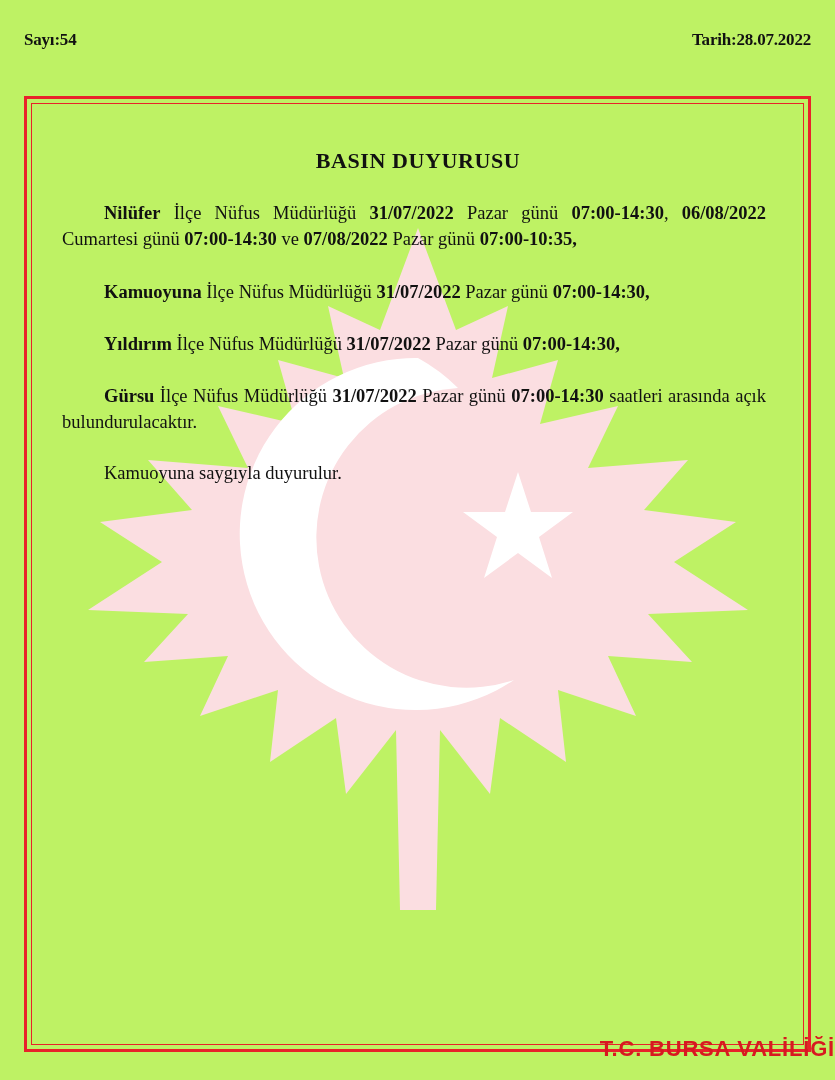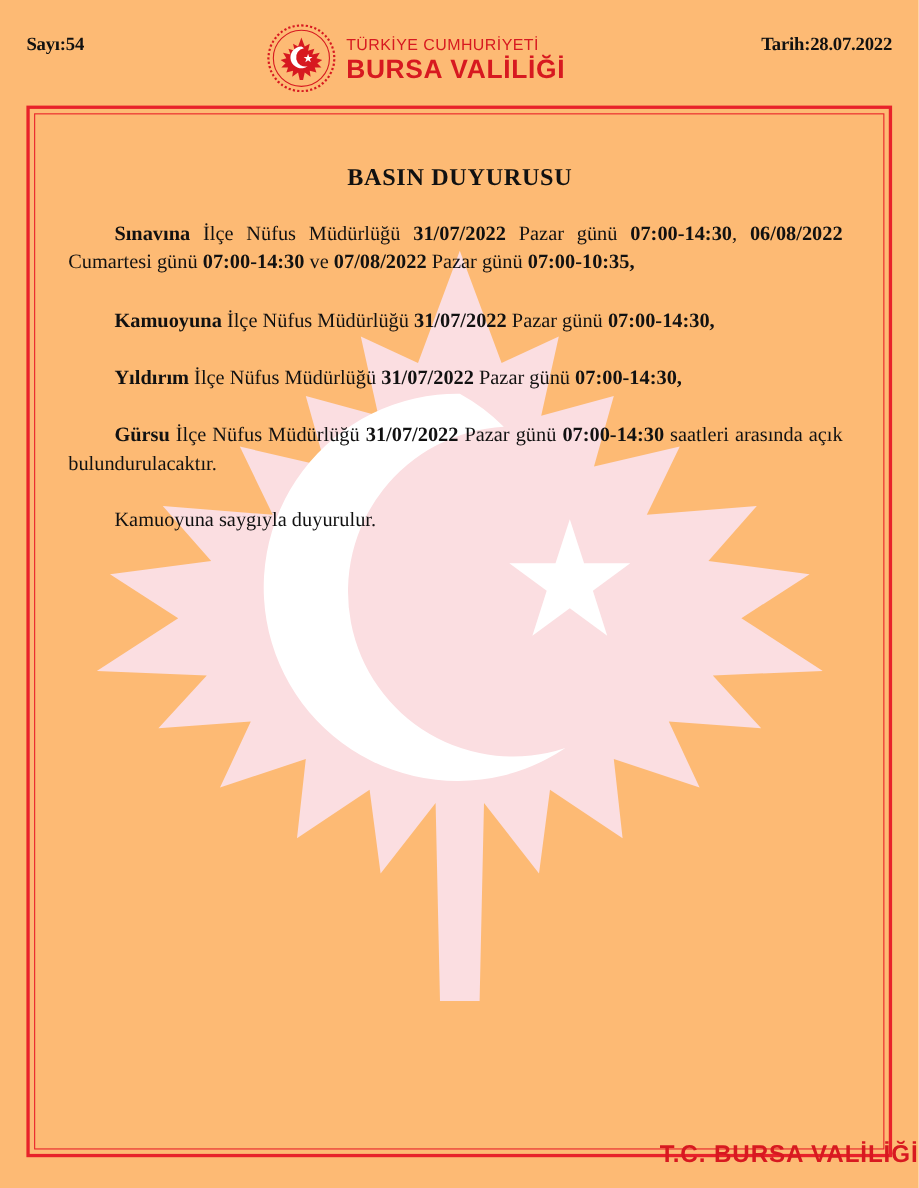--- a/index.html
+++ b/index.html
@@ -12,21 +12,21 @@
     height: 1080px;
     font-family: "Liberation Serif", serif;
     color: #111111;
     position: relative;
     overflow: hidden;
   }
 
   .page {
     position: absolute;
     inset: 0;
-    background: #fdba74;
+    background: #bef264;
   }
 
   
   .header {
     position: absolute;
     top: 22px;
     left: 24px;
     right: 24px;
     height: 72px;
     display: flex;
@@ -200,51 +200,32 @@
                  a150 150 0 1 1 -56 -292
                  a176 176 0 0 0 -40 -30 Z"></path>
         <path d="M430 262 l13 40 42 0 -34 25 13 41 -34 -25 -34 25 13 -41 -34 -25 42 0 Z"></path>
       </g>
     </svg>
   </div>
 
   <div class="header">
     <div class="header-side">Sayı:54</div>
 
-    <div class="header-center">
-      <div class="emblem">
-        <div class="ring"></div>
-        <div class="ring2"></div>
-        <svg class="leaf" viewBox="0 0 100 104" aria-hidden="true">
-          <g fill="#d71920">
-            <path d="M50 2 L58 24 L70 17 L66 34 L81 29 L76 43 L94 39 L86 52 L100 56 L88 64 L98 74 L82 74 L86 86 L70 82 L72 96 L58 86 L54 104 L46 104 L42 86 L28 96 L30 82 L14 86 L18 74 L2 74 L12 64 L0 56 L14 52 L6 39 L24 43 L19 29 L34 34 L30 17 L42 24 Z"></path>
-          </g>
-          <g fill="#ffffff">
-            <path d="M50 24 a26 26 0 1 0 15 47 a22 22 0 1 1 -9 -43 a26 26 0 0 0 -6 -4 Z"></path>
-            <path d="M66 41 l2.6 7.6 8 0 -6.4 4.8 2.4 7.8 -6.6 -4.8 -6.6 4.8 2.4 -7.8 -6.4 -4.8 8 0 Z"></path>
-          </g>
-        </svg>
-      </div>
-      <div class="crest-text">
-        <div class="l1">TÜRKİYE CUMHURİYETİ</div>
-        <div class="l2">BURSA VALİLİĞİ</div>
-      </div>
-    </div>
 
     <div class="header-side">Tarih:28.07.2022</div>
   </div>
 
   <div class="frame-outer">
     <div class="frame-inner"></div>
   </div>
 
   <div class="content">
     <div class="doc-title">BASIN DUYURUSU</div>
     <div id="paragraphs">
-        <div class="para p-gap"><b>Sınavına</b><span> İlçe Nüfus Müdürlüğü </span><b>31/07/2022</b><span> Pazar günü </span><b>07:00-14:30</b><span>, </span><b>06/08/2022</b><span> Cumartesi günü </span><b>07:00-14:30</b><span> ve </span><b>07/08/2022</b><span> Pazar günü </span><b>07:00-10:35,</b></div>
+        <div class="para p-gap"><b>Nilüfer</b><span> İlçe Nüfus Müdürlüğü </span><b>31/07/2022</b><span> Pazar günü </span><b>07:00-14:30</b><span>, </span><b>06/08/2022</b><span> Cumartesi günü </span><b>07:00-14:30</b><span> ve </span><b>07/08/2022</b><span> Pazar günü </span><b>07:00-10:35,</b></div>
         <div class="para p-gap"><b>Kamuoyuna</b><span> İlçe Nüfus Müdürlüğü </span><b>31/07/2022</b><span> Pazar günü </span><b>07:00-14:30,</b></div>
         <div class="para p-gap"><b>Yıldırım</b><span> İlçe Nüfus Müdürlüğü </span><b>31/07/2022</b><span> Pazar günü </span><b>07:00-14:30,</b></div>
         <div class="para p-gap"><b>Gürsu</b><span> İlçe Nüfus Müdürlüğü </span><b>31/07/2022</b><span> Pazar günü </span><b>07:00-14:30</b><span> saatleri arasında açık bulundurulacaktır.</span></div>
         <div class="para p-gap-sm"><span>Kamuoyuna saygıyla duyurulur.</span></div>
       </div>
   </div>
 
   <div class="footer">
     <div class="f1">T.C. BURSA VALİLİĞİ</div>
   </div>

